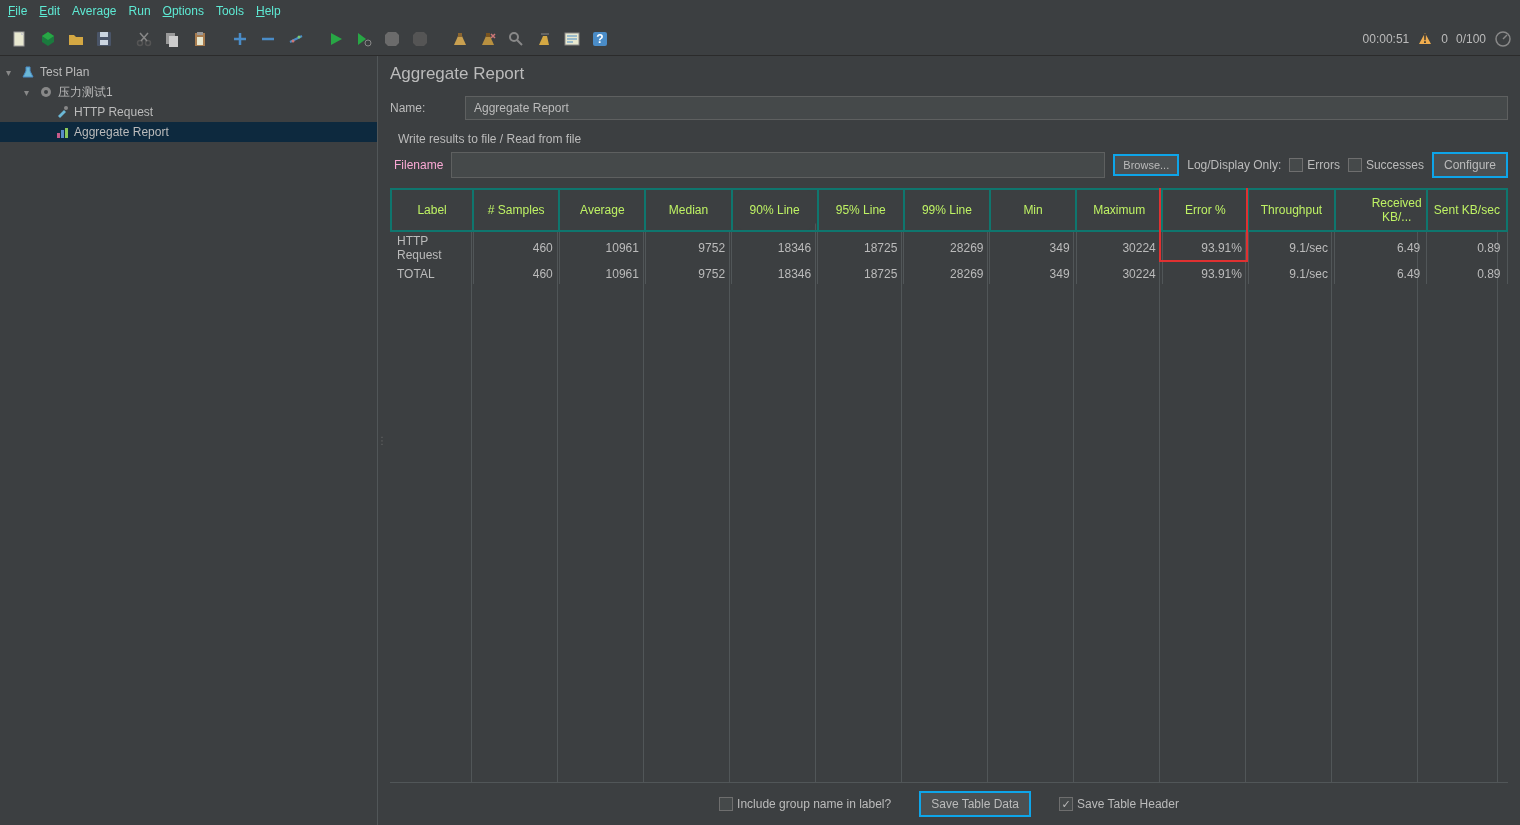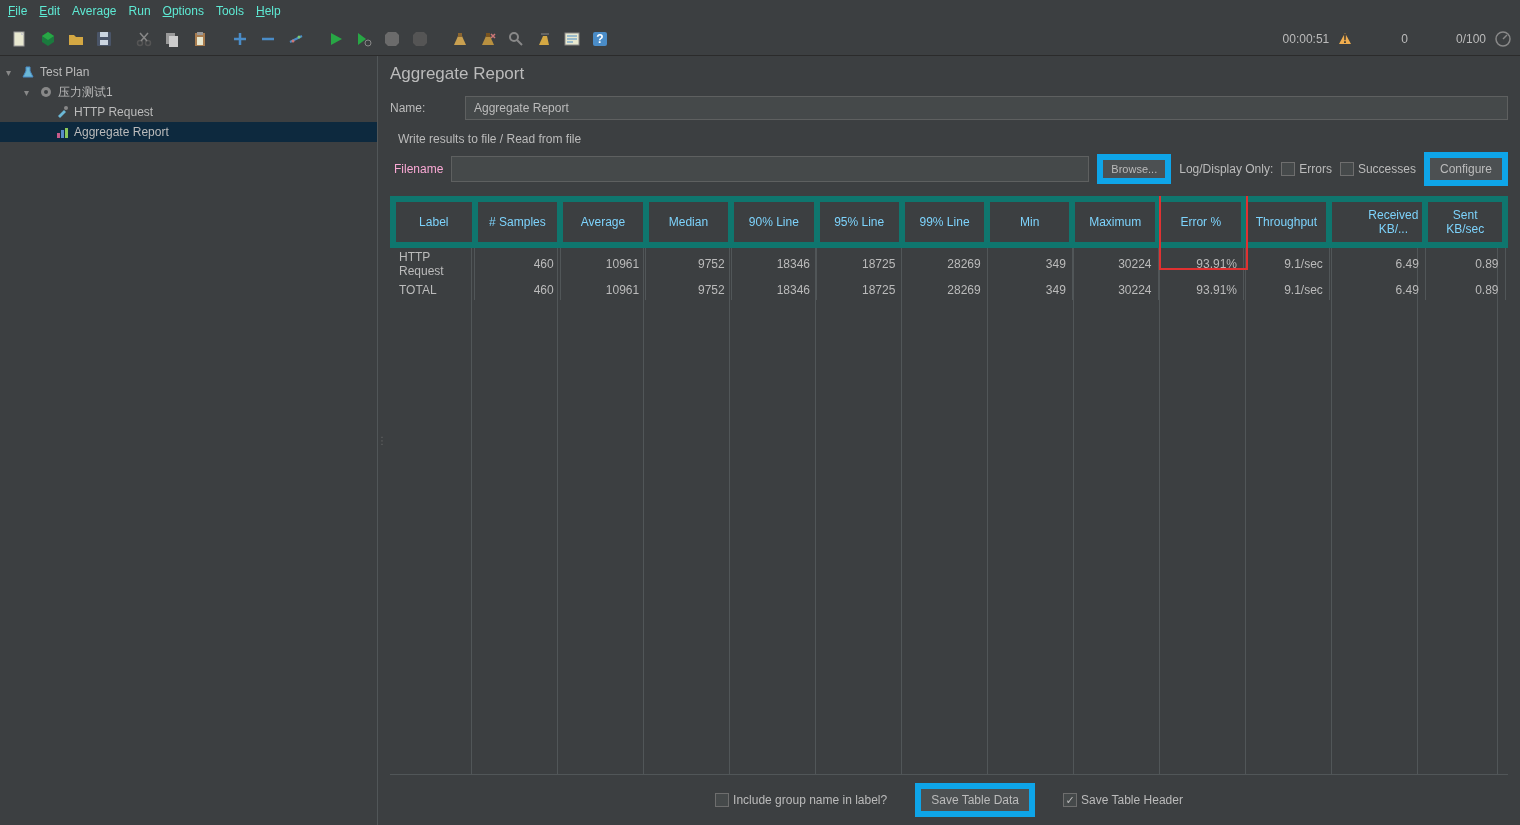--- a/index.html
+++ b/index.html
@@ -4,48 +4,48 @@
 <style>
 * { margin: 0; padding: 0; box-sizing: border-box; font-family: Arial, sans-serif; font-size: 12px; }
 body { background: #3c3f41; color: #bbbbbb; width: 1520px; height: 825px; overflow: hidden; display: flex; flex-direction: column; }
 .menubar { background: #3c3f41; display: flex; padding: 3px 8px; gap: 12px; height: 22px; align-items: center; }
 .menubar span { color: #5eead4; cursor: pointer; }
 .menubar span u { text-decoration: underline; }
 .toolbar { background: #3c3f41; display: flex; padding: 4px 8px; gap: 4px; height: 34px; align-items: center; border-bottom: 1px solid #2b2b2b; }
 .tbicon { width: 24px; height: 24px; display: flex; align-items: center; justify-content: center; }
 .tbsep { width: 8px; }
 .statusbar-right { margin-left: auto; display: flex; align-items: center; gap: 8px; }
-.statusbar-right span { color: #bbbbbb; margin-left: 40px; }
+.statusbar-right span { color: #bbbbbb; }
 .main { display: flex; flex: 1; overflow: hidden; }
 .tree { width: 378px; background: #3c3f41; border-right: 1px solid #515658; padding-top: 6px; position: relative; }
 .tree-row { display: flex; align-items: center; height: 20px; padding-left: 8px; gap: 4px; cursor: pointer; }
 .tree-row.selected { background: #0d293e; }
 .tree-arrow { width: 10px; color: #888; font-size: 10px; }
 .tree-icon { width: 16px; height: 16px; display: flex; align-items: center; justify-content: center; }
 .tree-label { color: #bbbbbb; }
 .splitter { width: 8px; background: #3c3f41; display: flex; align-items: center; justify-content: center; cursor: col-resize; }
 .splitter-dots { color: #666; font-size: 10px; line-height: 4px; }
 .content { flex: 1; display: flex; flex-direction: column; background: #3c3f41; padding: 8px 12px 0 4px; }
 .panel-title { font-size: 17px; color: #bbbbbb; margin-bottom: 12px; }
 .form-row { display: flex; align-items: center; margin-bottom: 6px; gap: 10px; }
 .form-label { width: 65px; color: #bbbbbb; }
 .form-input { flex: 1; background: #45494a; border: 1px solid #5e6060; color: #bbbbbb; height: 24px; padding: 0 8px; }
 .form-input.comments { height: 24px; }
 .section-label { color: #bbbbbb; margin: 6px 0 6px 8px; }
 .file-row { display: flex; align-items: center; gap: 8px; margin-bottom: 10px; }
 .file-label { color: #f9a8d4; margin-left: 4px; }
 .file-input { flex: 1; background: #45494a; border: 1px solid #5e6060; height: 26px; }
-.btn { background: #4c5052; border: 6px solid #0ea5e9; color: #bbbbbb; padding: 4px 10px; cursor: pointer; }
+.btn { background: #4c5052; border: 2px solid #0ea5e9; color: #bbbbbb; padding: 4px 10px; cursor: pointer; }
 .btn.small { padding: 3px 8px; font-size: 11px; }
 .checkbox-wrap { display: flex; align-items: center; gap: 4px; }
 .checkbox { width: 14px; height: 14px; border: 1px solid #6e6e6e; background: #45494a; display: inline-flex; align-items: center; justify-content: center; }
 .checkbox.checked::after { content: "✓"; color: #bbbbbb; font-size: 11px; }
 .table-wrap { flex: 1; overflow: hidden; position: relative; }
 .table { width: 100%; border-collapse: collapse; }
-.table th { background: #3c3f41; border: 6px solid #0f766e; padding: 6px 4px; color: #7dd3fc; font-weight: normal; text-align: center; height: 30px; }
+.table th { background: #3c3f41; border: 2px solid #0f766e; padding: 6px 4px; color: #bef264; font-weight: normal; text-align: center; height: 30px; }
 .table td { border-right: 1px solid #515658; padding: 2px 6px; color: #bbbbbb; text-align: right; height: 20px; }
 .table td:first-child { text-align: left; }
 .table-body-bg { position: absolute; top: 32px; left: 0; right: 0; bottom: 0; display: flex; }
 .table-body-bg div { border-right: 1px solid #515658; height: 100%; }
 .highlight-box { position: absolute; border: 2px solid #e03131; pointer-events: none; }
 .footer { background: #3c3f41; padding: 8px; display: flex; align-items: center; justify-content: center; gap: 28px; border-top: 1px solid #515658; }
 svg { display: block; }
 </style>
 </head>
 <body>

